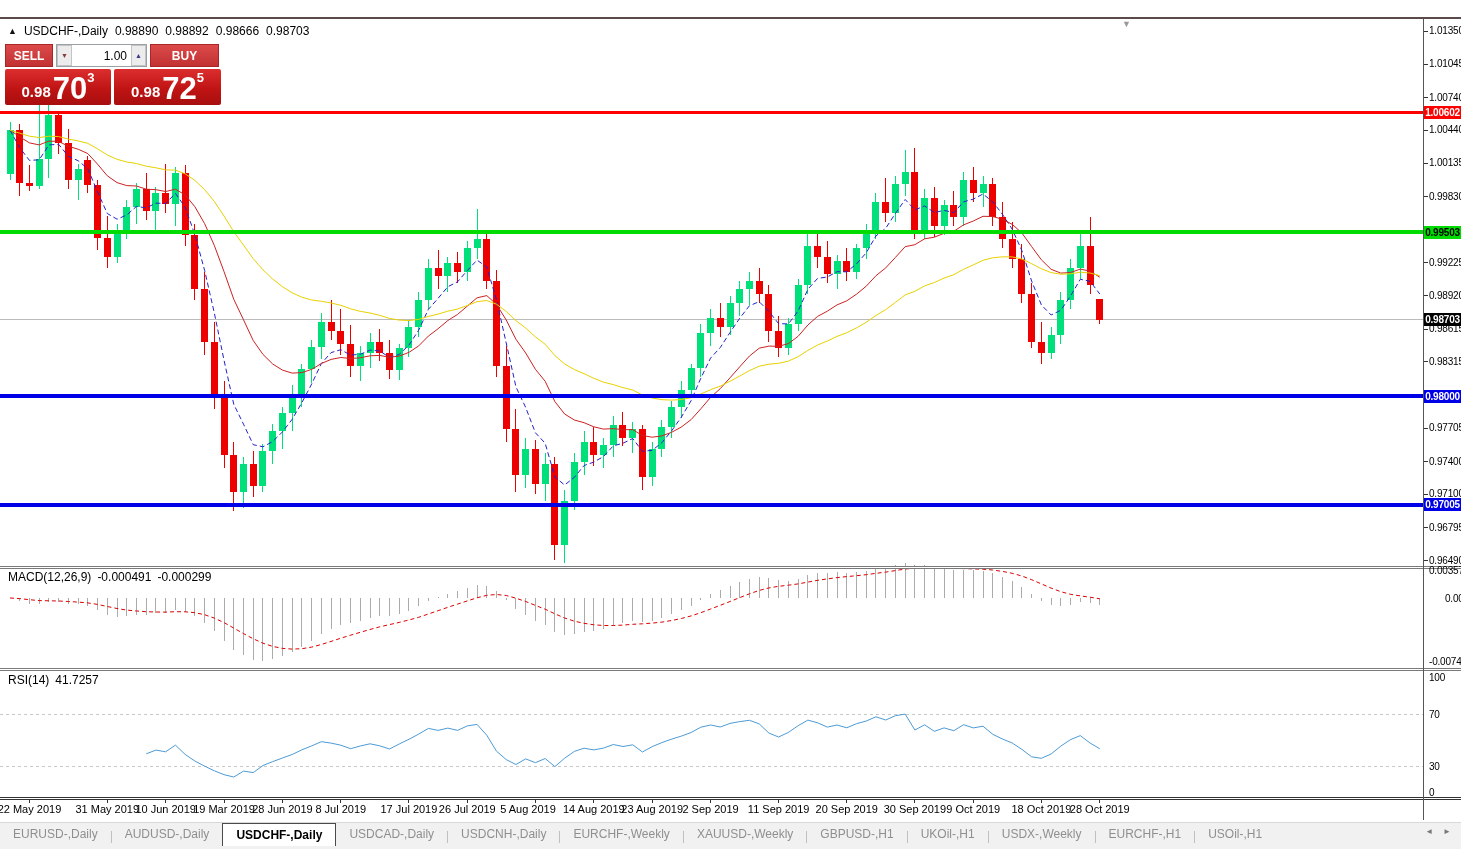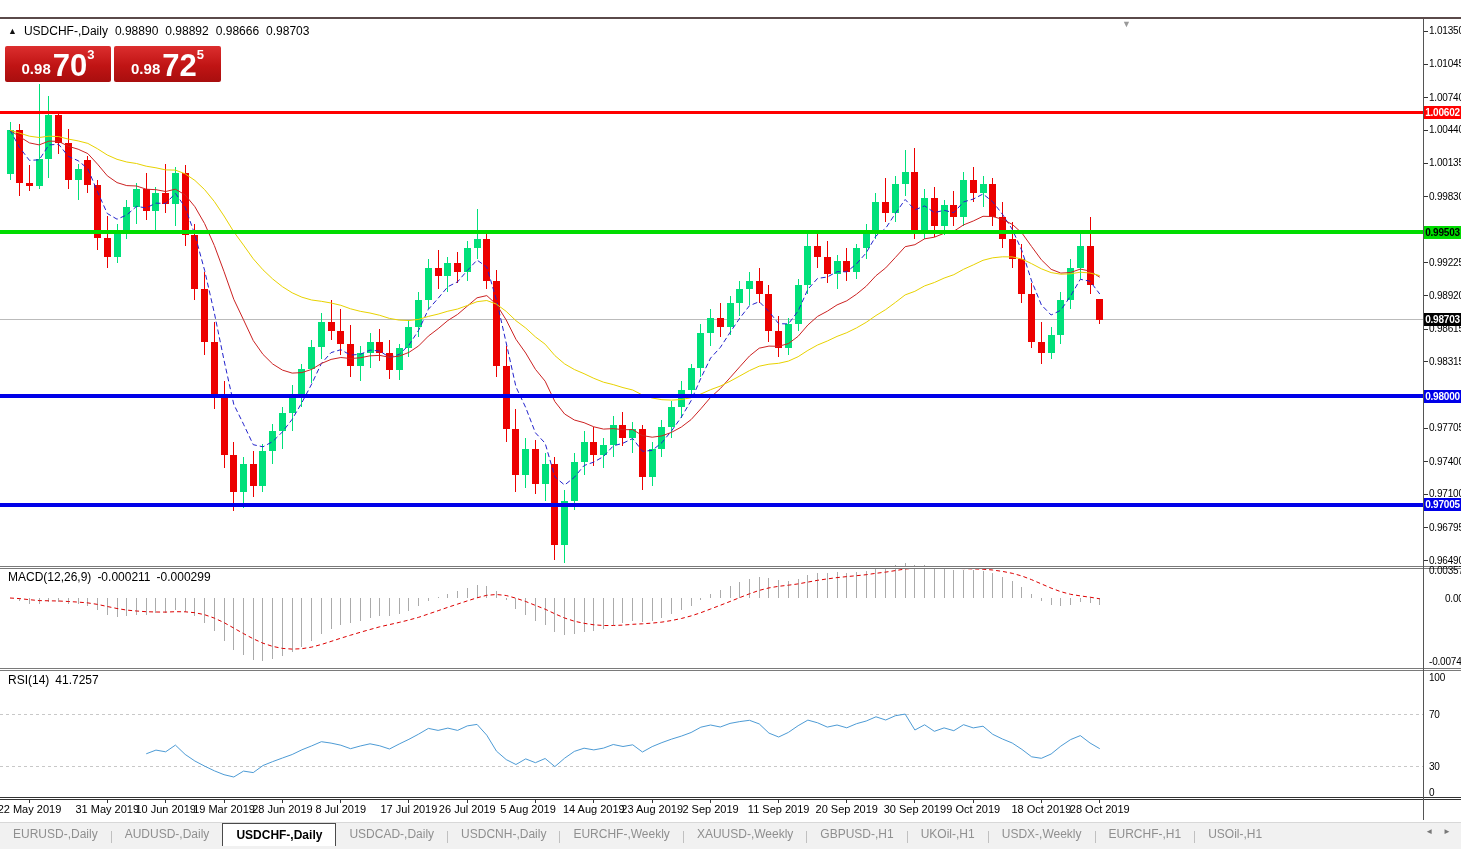--- a/index.html
+++ b/index.html
@@ -463,37 +463,50 @@
   <div class="info-line">
     <span class="mk">▲</span>
     <span>USDCHF-,Daily</span>
     <span>0.98890</span>
     <span>0.98892</span>
     <span>0.98666</span>
     <span>0.98703</span>
   </div>
 
   <div class="order">
+    <div class="row1">
+      <div class="btn-trade btn-sell">SELL</div>
+      <div class="stepper">
+        <div class="step-btn step-dn">
+            <span>▼</span>
+          </div>
+        <div class="vol">1.00</div>
+        <div class="step-btn step-up">
+            <span>▲</span>
+          </div>
+      </div>
+      <div class="btn-trade btn-buy">BUY</div>
+    </div>
     <div class="row2">
       <div class="quote bid">
         <span class="q-small">0.98</span>
         <span class="q-big">70</span>
         <span class="q-sup">3</span>
       </div>
       <div class="quote ask">
         <span class="q-small">0.98</span>
         <span class="q-big">72</span>
         <span class="q-sup">5</span>
       </div>
     </div>
   </div>
 
   <div class="pane-label" style="top:570px">
     <span>MACD(12,26,9)</span>
-    <span>-0.000211</span>
+    <span>-0.000491</span>
     <span>-0.000299</span>
   </div>
   <div class="pane-label" style="top:673px">
     <span>RSI(14)</span>
     <span>41.7257</span>
   </div>
 
   <div class="shift-marker" style="left:1122px;top:19px">▼</div>
 
   <div id="labels">

